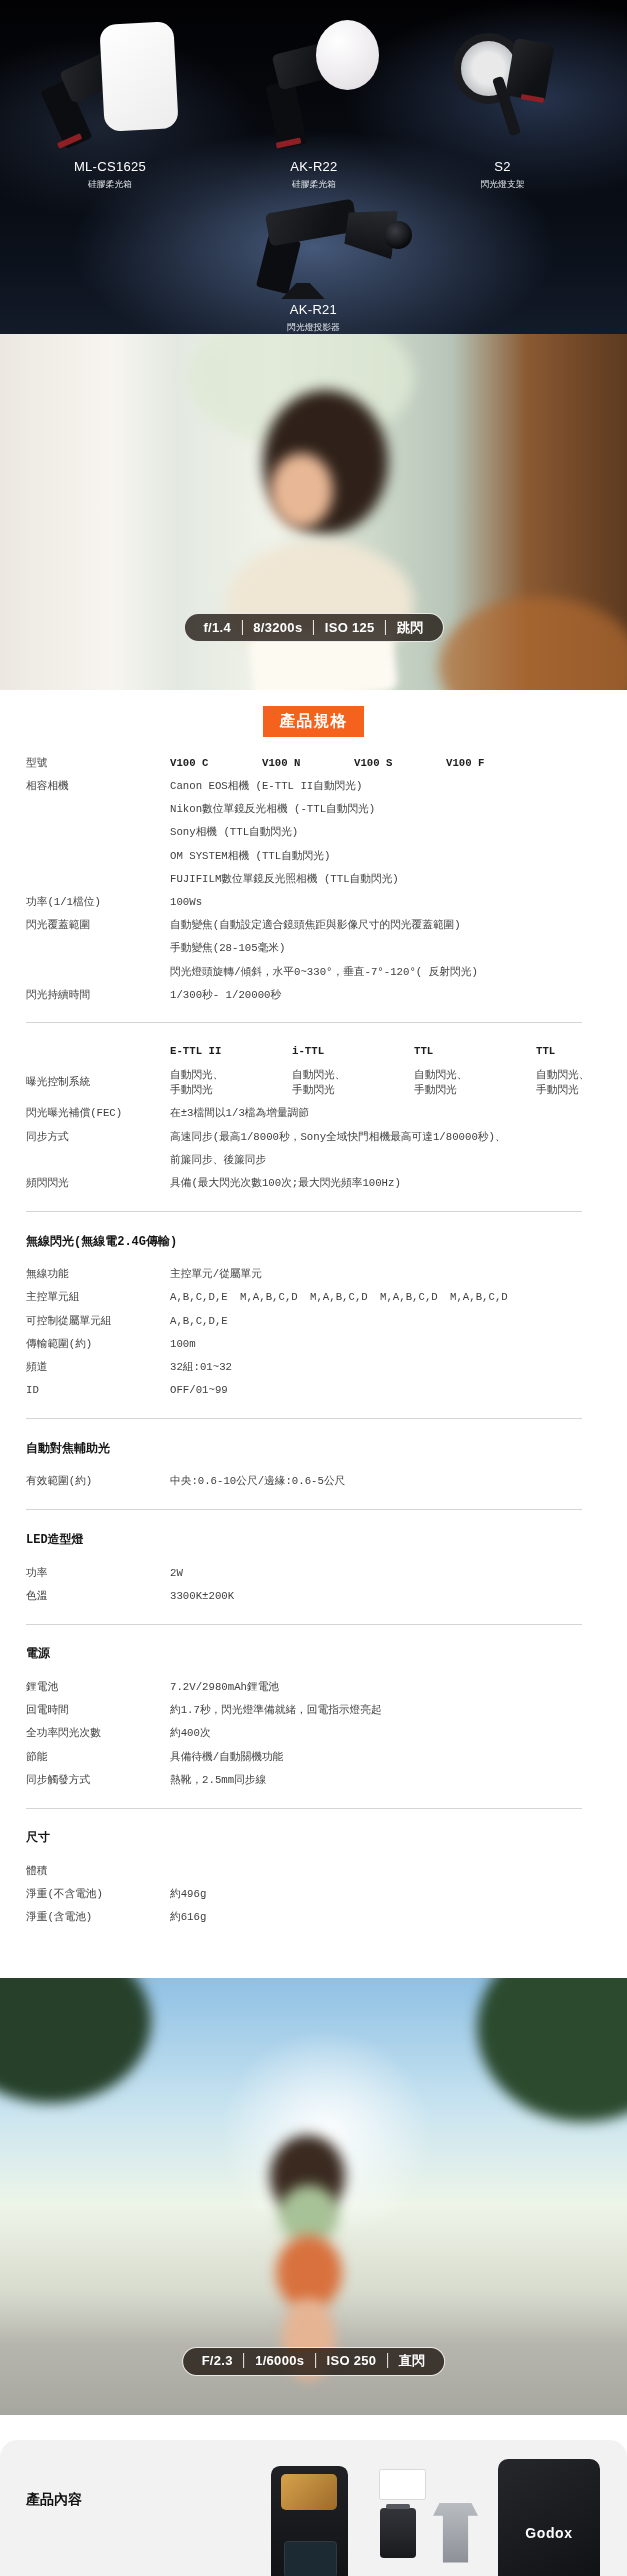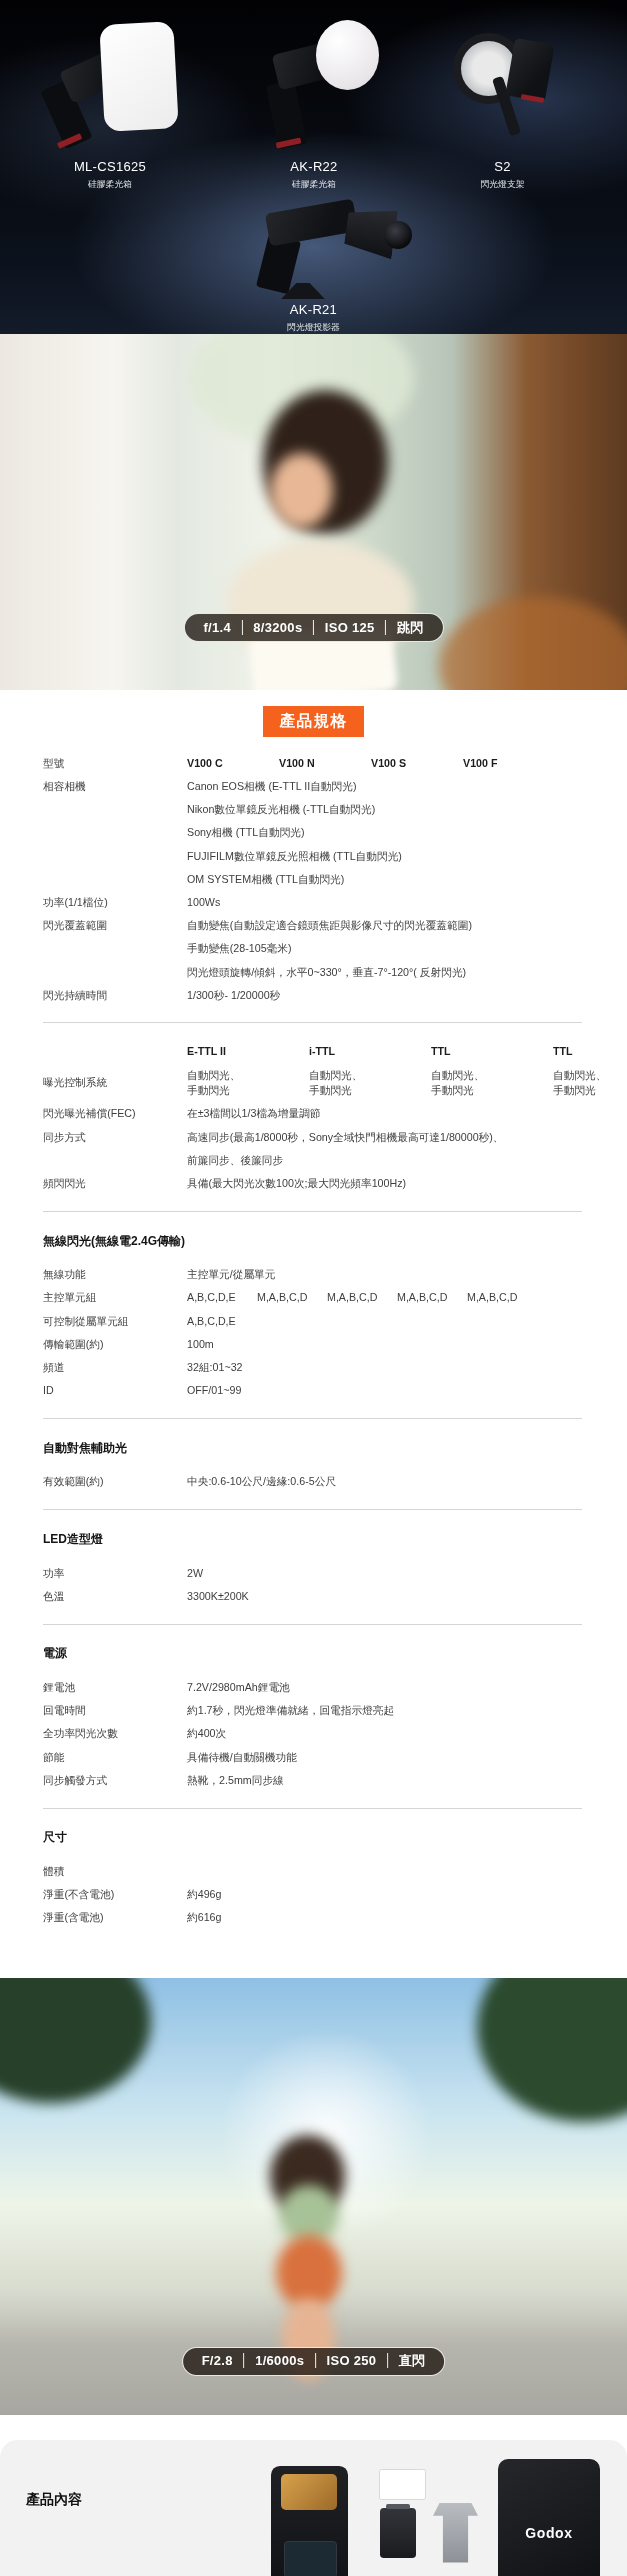--- a/index.html
+++ b/index.html
@@ -41,21 +41,21 @@
     border-radius:16.3px;padding:4.4px 19px;white-space:nowrap;
     color:#ffffff;font-size:13px;font-weight:bold;letter-spacing:0.3px;}
   .pill-seg:not(:first-child){border-left:1.3px solid rgba(255,255,255,.92);padding-left:10.7px;margin-left:10.7px;}
   #photo1 .pill{bottom:48px;}
   #photo2 .pill{bottom:39px;}
 
   
   #badge-wrap{text-align:center;padding-top:15.7px;}
   #spec-badge{display:inline-block;color:#ffffff;font-size:15.7px;font-weight:bold;
     padding:5px 16.3px;letter-spacing:1.3px;}
-  #spec-table{padding:19px 26px 25px 43px;}
+  #spec-table{padding:19px 26px 25px 26px;font-family:Liberation Mono, monospace;}
   .sec-title{font-size:12px;font-weight:bold;color:#151515;margin:0 0 17.6px 0;}
   .divider{height:0.6px;background:#d4d4d4;margin:19px 19px 21.3px 0;}
   .spec-row{display:flex;margin-bottom:7.5px;font-size:10.7px;line-height:15.7px;}
   .spec-label{width:144px;flex:none;color:#3e3e3e;}
   .spec-value{flex:1;color:#3e3e3e;}
   .spec-line{margin-bottom:7.5px;}
   .spec-line:last-child{margin-bottom:0;}
   .spec-col{flex:none;}
   .spec-col.bold{font-weight:bold;color:#1d1d1d;}
 
@@ -151,22 +151,22 @@
         <div class="spec-col bold" style="width: 92px; white-space: pre-line;">V100 S</div>
         <div class="spec-col bold" style="width: 92px; white-space: pre-line;">V100 F</div>
       </div>
     </div>
     <div class="spec-row">
       <div class="spec-label">相容相機</div>
       <div class="spec-value">
         <div class="spec-line">Canon EOS相機 (E-TTL II自動閃光)</div>
         <div class="spec-line">Nikon數位單鏡反光相機 (-TTL自動閃光)</div>
         <div class="spec-line">Sony相機 (TTL自動閃光)</div>
+        <div class="spec-line">OM SYSTEM相機 (TTL自動閃光)</div>
         <div class="spec-line">FUJIFILM數位單鏡反光照相機 (TTL自動閃光)</div>
-        <div class="spec-line">OM SYSTEM相機 (TTL自動閃光)</div>
       </div>
     </div>
     <div class="spec-row">
       <div class="spec-label">功率(1/1檔位)</div>
       <div class="spec-value">
         <div class="spec-line">100Ws</div>
       </div>
     </div>
     <div class="spec-row">
       <div class="spec-label">閃光覆蓋範圍</div>
@@ -340,21 +340,21 @@
   </div>
 
 <div id="photo2" class="photo">
   <div class="blob" style="left:-50px;top:-38px;width:201px;height:163px;background:#26402a;"></div>
   <div class="blob" style="left:477px;top:-44px;width:213px;height:188px;background:#2b4a2e;"></div>
   <div class="blob" style="left:270px;top:157px;width:75px;height:82px;background:#3a2a20;"></div>
   <div class="blob" style="left:279px;top:207px;width:60px;height:60px;background:#a8c297;"></div>
   <div class="blob" style="left:276px;top:257px;width:66px;height:75px;background:#d8713d;"></div>
   <div class="blob" style="left:282px;top:320px;width:53px;height:82px;background:#e6b493;"></div>
   <div class="pill">
-    <span class="pill-seg">F/2.8</span><span class="pill-seg">1/6000s</span><span class="pill-seg">ISO 250</span><span class="pill-seg">直閃</span>
+    <span class="pill-seg">F/2.3</span><span class="pill-seg">1/6000s</span><span class="pill-seg">ISO 250</span><span class="pill-seg">直閃</span>
   </div>
 </div>
 
 <div id="contents">
   <div id="contents-title">產品內容</div>
 
   <div id="pk-flash" class="pack-shape">
     <div class="fresnel"></div>
     <div class="panel"></div>
   </div>

